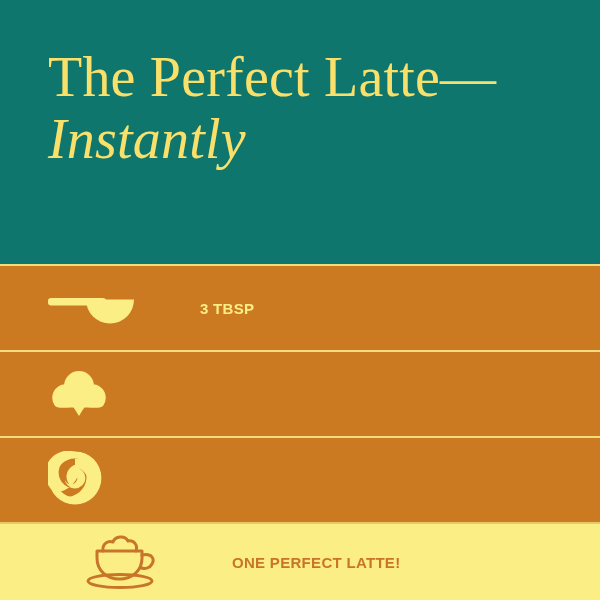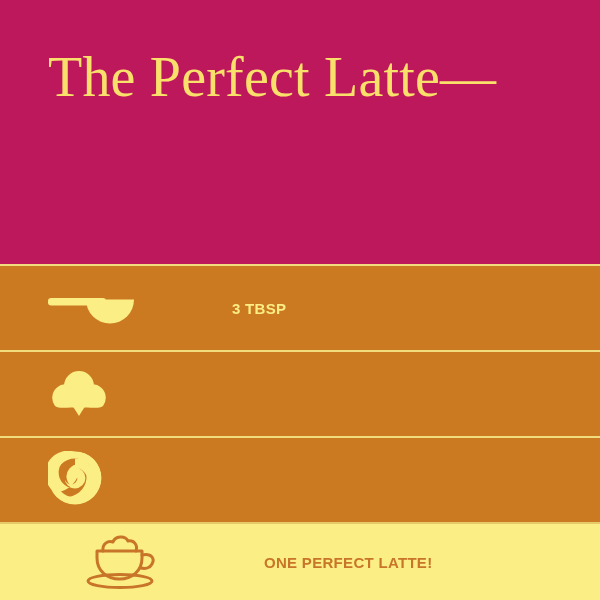--- a/index.html
+++ b/index.html
@@ -10,21 +10,21 @@
     width: 600px;
     height: 600px;
     overflow: hidden;
     font-family: "Liberation Sans", sans-serif;
     background: #CC7A22;
   }
   .poster {
     position: relative;
     width: 600px;
     height: 600px;
-    background: #be185d;
+    background: #0f766e;
     display: flex;
     flex-direction: column;
   }
 
   
   .hero {
     flex: 0 0 auto;
     height: 264px;
     box-sizing: border-box;
     padding: 47px 40px 0 48px;
@@ -77,21 +77,20 @@
     align-items: center;
     justify-content: flex-start;
     padding-left: 48px;
     box-sizing: border-box;
   }
   .label-cell {
     flex: 1 1 auto;
     padding-left: 0px;
     display: flex;
     align-items: flex-end;
-    margin-left: 32px;
   }
   .step-label {
     font-family: "Liberation Sans", sans-serif;
     font-weight: bold;
     font-size: 15px;
     letter-spacing: 0.3px;
     color: #FBEE84;
     white-space: nowrap;
   }
   .step-row.highlight .step-label {
@@ -102,20 +101,21 @@
   }
 </style>
 </head>
 <body>
 
 <div class="poster">
 
   <div class="hero">
     <h1 class="title">
       <span class="line1">The Perfect Latte—</span>
+      <span class="line2">Instantly</span>
     </h1>
   </div>
 
   <div class="steps">
 
     <div class="step-row">
       <div class="icon-cell">
         <span class="icon">
           <svg width="86" height="44" viewBox="0 0 86 44" xmlns="http://www.w3.org/2000/svg">
             <rect x="0" y="14" width="58" height="7.5" rx="3.2" fill="#FBEE84"></rect>

